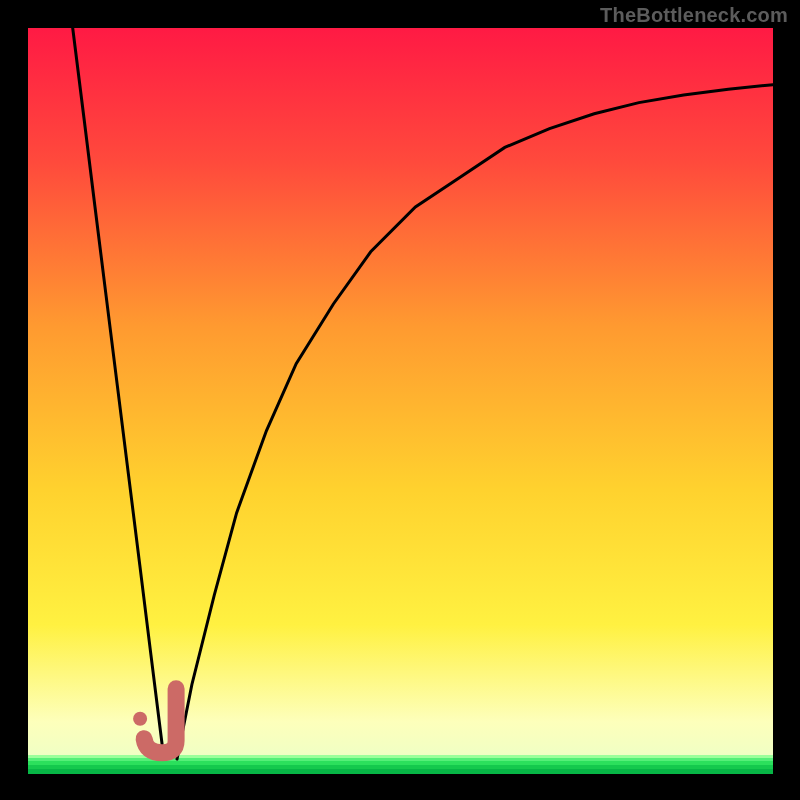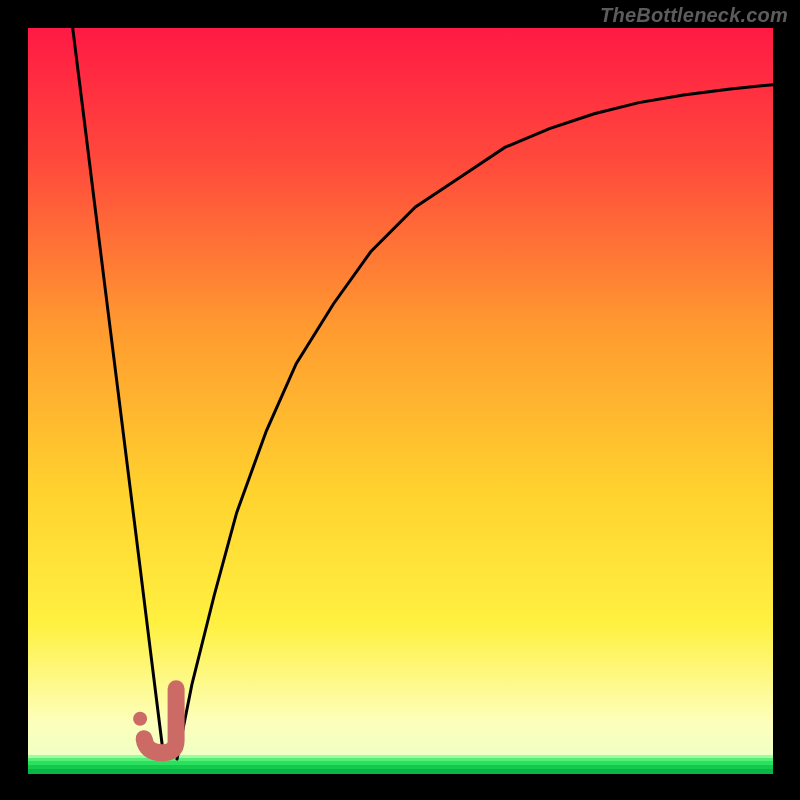--- a/index.html
+++ b/index.html
@@ -9,21 +9,20 @@
     height: 800px;
     background: #000;
     overflow: hidden;
     font-family: Arial, Helvetica, sans-serif;
   }
   .stage {
     position: relative;
     width: 800px;
     height: 800px;
     background: #000;
-    font-style: italic;
   }
   .watermark {
     position: absolute;
     top: 4px;
     right: 12px;
     font-size: 20px;
     font-weight: 600;
     color: #5c5c5c;
     letter-spacing: 0.2px;
     z-index: 10;

